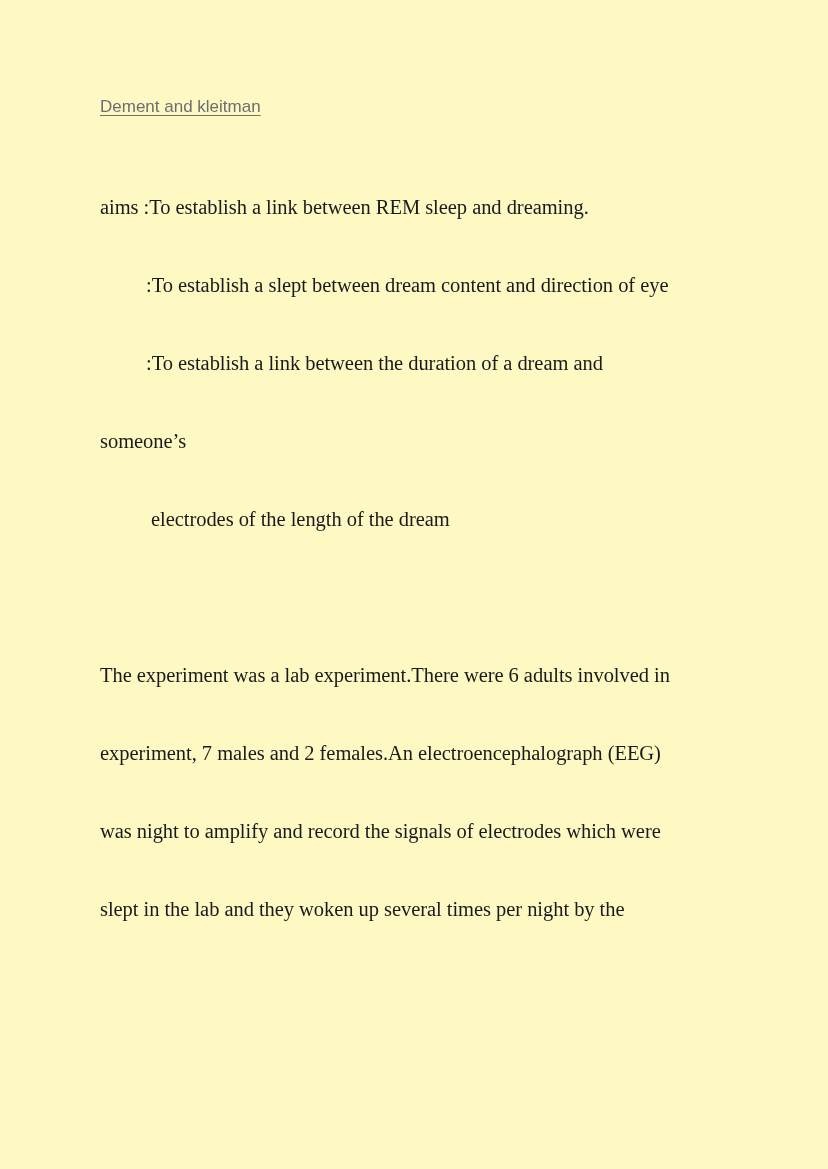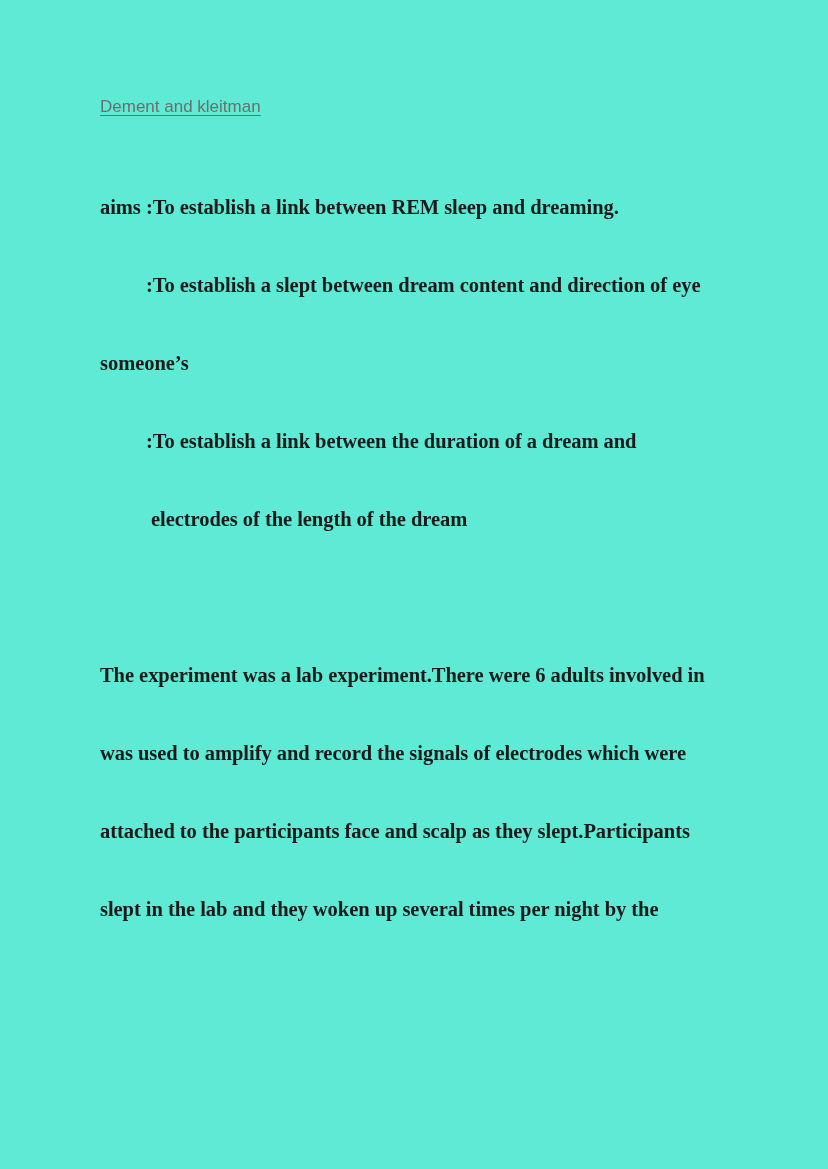--- a/index.html
+++ b/index.html
@@ -16,21 +16,21 @@
     color: #1a1a1a;
     -webkit-font-smoothing: antialiased;
   }
 
   .page {
     position: absolute;
     left: 0;
     top: 0;
     width: 828px;
     height: 1169px;
-    background: #5eead4;
+    background: #fef9c3;
   }
 
   .content {
     position: absolute;
     left: 100px;
     top: 96px;
     width: 625px;
   }
 
   
@@ -50,21 +50,21 @@
   
   .body-block {
     font-size: 20.5px;
     line-height: 26px;
     color: #1a1a1a;
     margin: 0;
     white-space: pre-wrap;
     letter-spacing: -0.05px;
   }
 
-  .ln { display: block; white-space: pre; font-weight: bold; }
+  .ln { display: block; white-space: pre; }
   .ind-1 { padding-left: 46px; }
   .ind-2 { padding-left: 51px; }
 
   
   .gap-aims   { height: 24px; }
   .gap-exp    { height: 26px; }
 
   .block { margin: 0; padding: 0; }
 </style>
 </head>
@@ -75,30 +75,30 @@
 
     <div class="block">
       <span class="h-sans">Dement and kleitman</span>
     </div>
 
     <div class="gap-aims"></div>
 
     <div class="body-block">
       <span class="ln">aims :To establish a link between REM sleep and dreaming.</span>
       <span class="ln ind-1">:To establish a slept between dream content and direction of eye</span>
+      <span class="ln ind-1">:To establish a link between the duration of a dream and</span>
       <span class="ln">someone’s</span>
-      <span class="ln ind-1">:To establish a link between the duration of a dream and</span>
       <span class="ln ind-2">electrodes of the length of the dream</span>
     </div>
 
     <div class="gap-exp"></div>
 
     <div class="body-block">
       <span class="ln">The experiment was a lab experiment.There were 6 adults involved in</span>
-      <span class="ln">was used to amplify and record the signals of electrodes which were</span>
-      <span class="ln">attached to the participants face and scalp as they slept.Participants</span>
+      <span class="ln">experiment, 7 males and 2 females.An electroencephalograph (EEG)</span>
+      <span class="ln">was night to amplify and record the signals of electrodes which were</span>
       <span class="ln">slept in the lab and they woken up several times per night by the</span>
       
       
     </div>
 
   </div>
 </div>
 
 </body></html>

